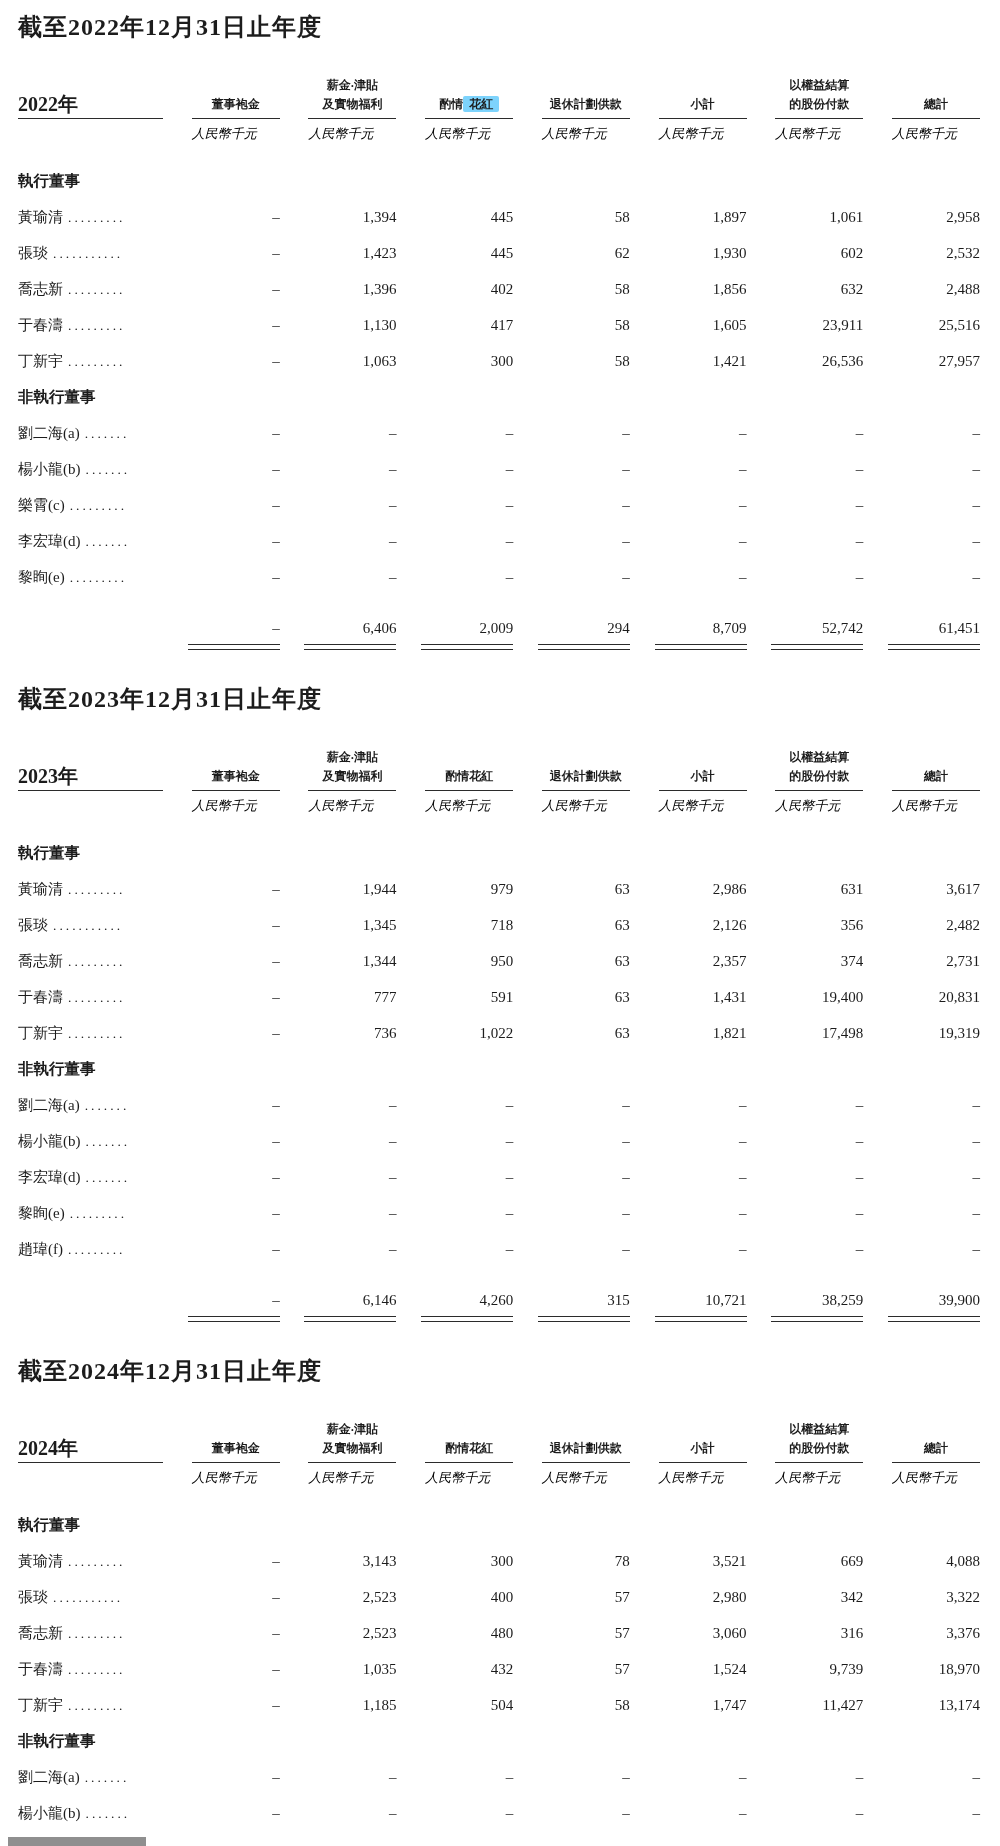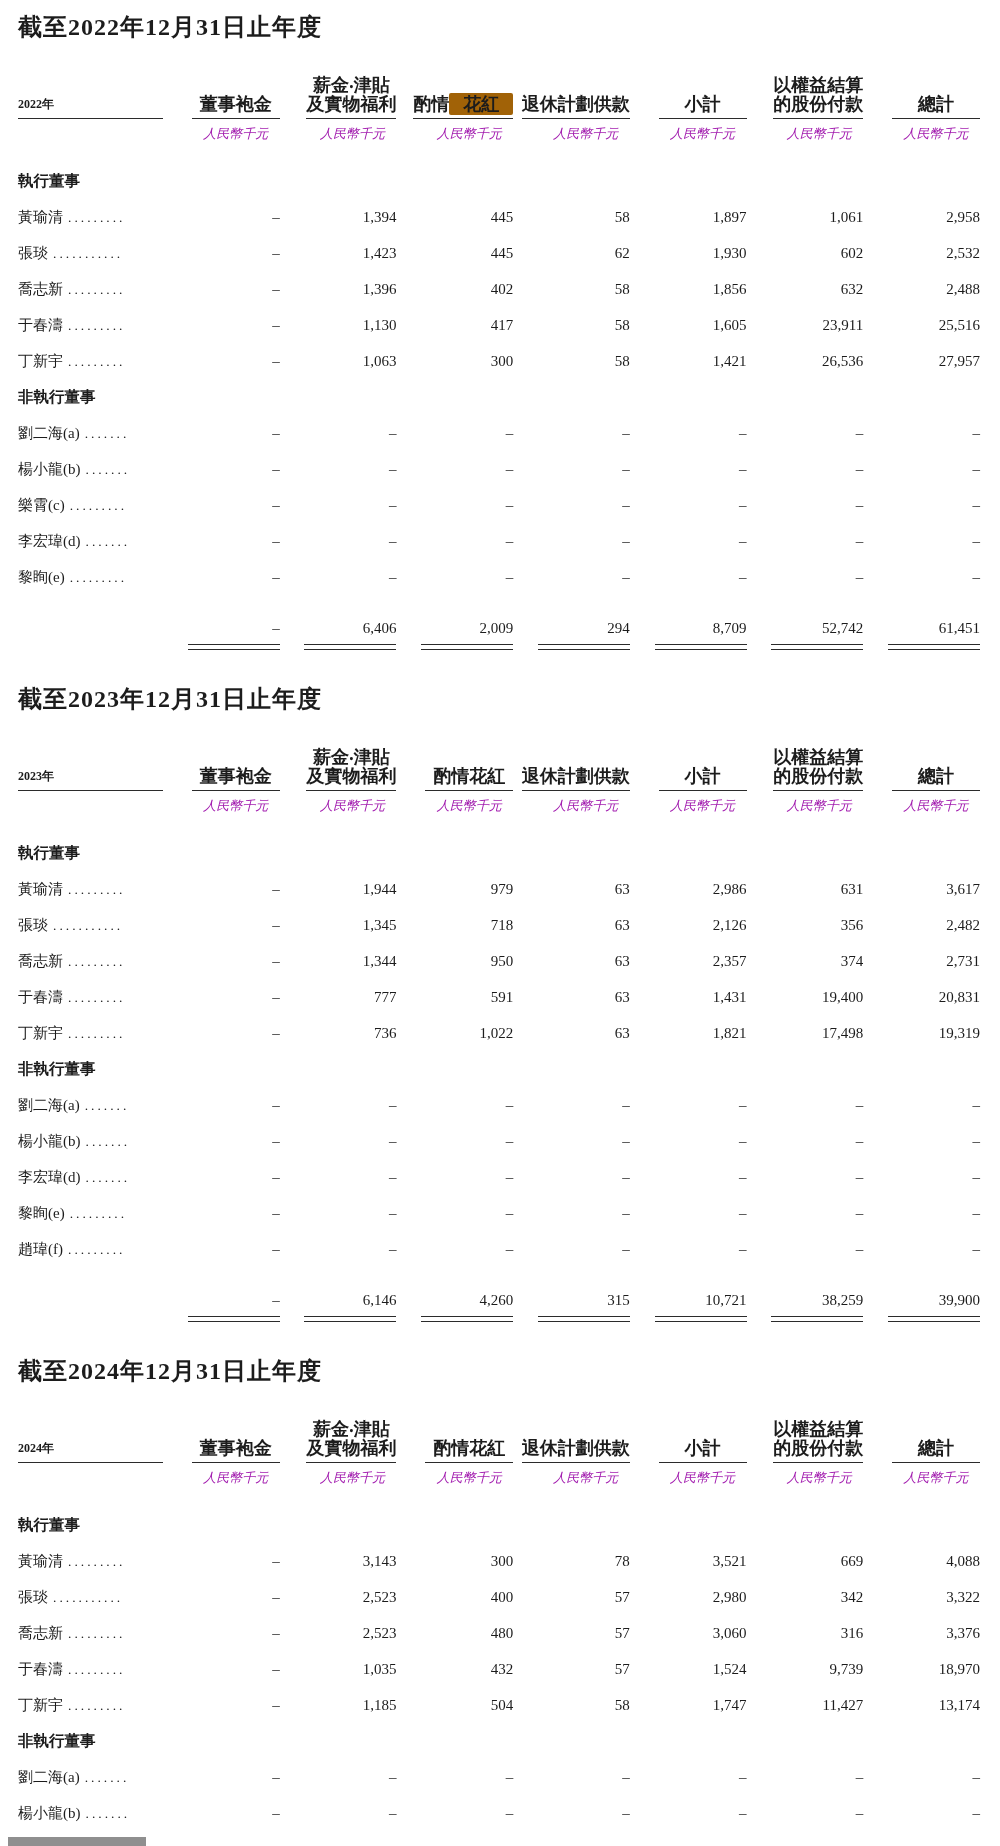--- a/index.html
+++ b/index.html
@@ -5,29 +5,29 @@
   html,body{margin:0;padding:0;background:#ffffff;}
   body{font-family:"Liberation Serif","DejaVu Serif",serif;color:#1c1c1c;}
   .doc{position:relative;width:1000px;height:1846px;box-sizing:border-box;
        padding:14px 20px 0 18px;overflow:hidden;background:#fff;}
   .rtable{margin-bottom:36px;}
   .ttl{font-size:24px;font-weight:bold;margin:0;letter-spacing:1px;line-height:26px;}
   
   .thead{display:grid;grid-template-columns:145px repeat(7,1fr);margin-top:36px;}
   .th{display:flex;flex-direction:column;justify-content:flex-end;align-items:flex-end;}
   .htext{border-bottom:1.5px solid #2b2b2b;min-width:88px;text-align:center;
-         padding-bottom:4px;font-weight:bold;font-size:18px;line-height:19px;}
+         padding-bottom:4px;font-weight:bold;font-size:12px;line-height:19px;}
   .hline:empty{display:none;}
-  .hlite{background:#a16207;padding:1px 14px;border-radius:2px;}
+  .hlite{background:#7dd3fc;padding:1px 6px;border-radius:2px;}
   .hlite:empty{background:none;padding:0;}
   .unit{font-style:italic;font-size:13px;line-height:19px;min-height:19px;
-        padding-top:5px;color:#a21caf;text-align:center;min-width:88px;}
+        padding-top:5px;color:#000000;text-align:left;min-width:88px;}
   .name-th{align-items:stretch;}
   .yearwrap{border-bottom:1.5px solid #2b2b2b;padding-bottom:4px;font-weight:bold;
-            font-size:12px;line-height:19px;text-align:left;}
+            font-size:20px;line-height:19px;text-align:left;}
   
   .tbody{margin-top:20px;}
   .srow{font-weight:bold;font-size:15.5px;height:36px;display:flex;align-items:center;}
   .trow{display:grid;grid-template-columns:145px repeat(7,1fr);height:36px;
         align-items:center;font-size:15px;}
   .trow.total{height:42px;align-items:end;padding-bottom:4px;}
   .tname{white-space:nowrap;overflow:hidden;font-size:15px;}
   .dots{letter-spacing:3px;margin-left:5px;font-size:13.5px;color:#222;}
   .tval{text-align:right;font-size:15px;}
   

